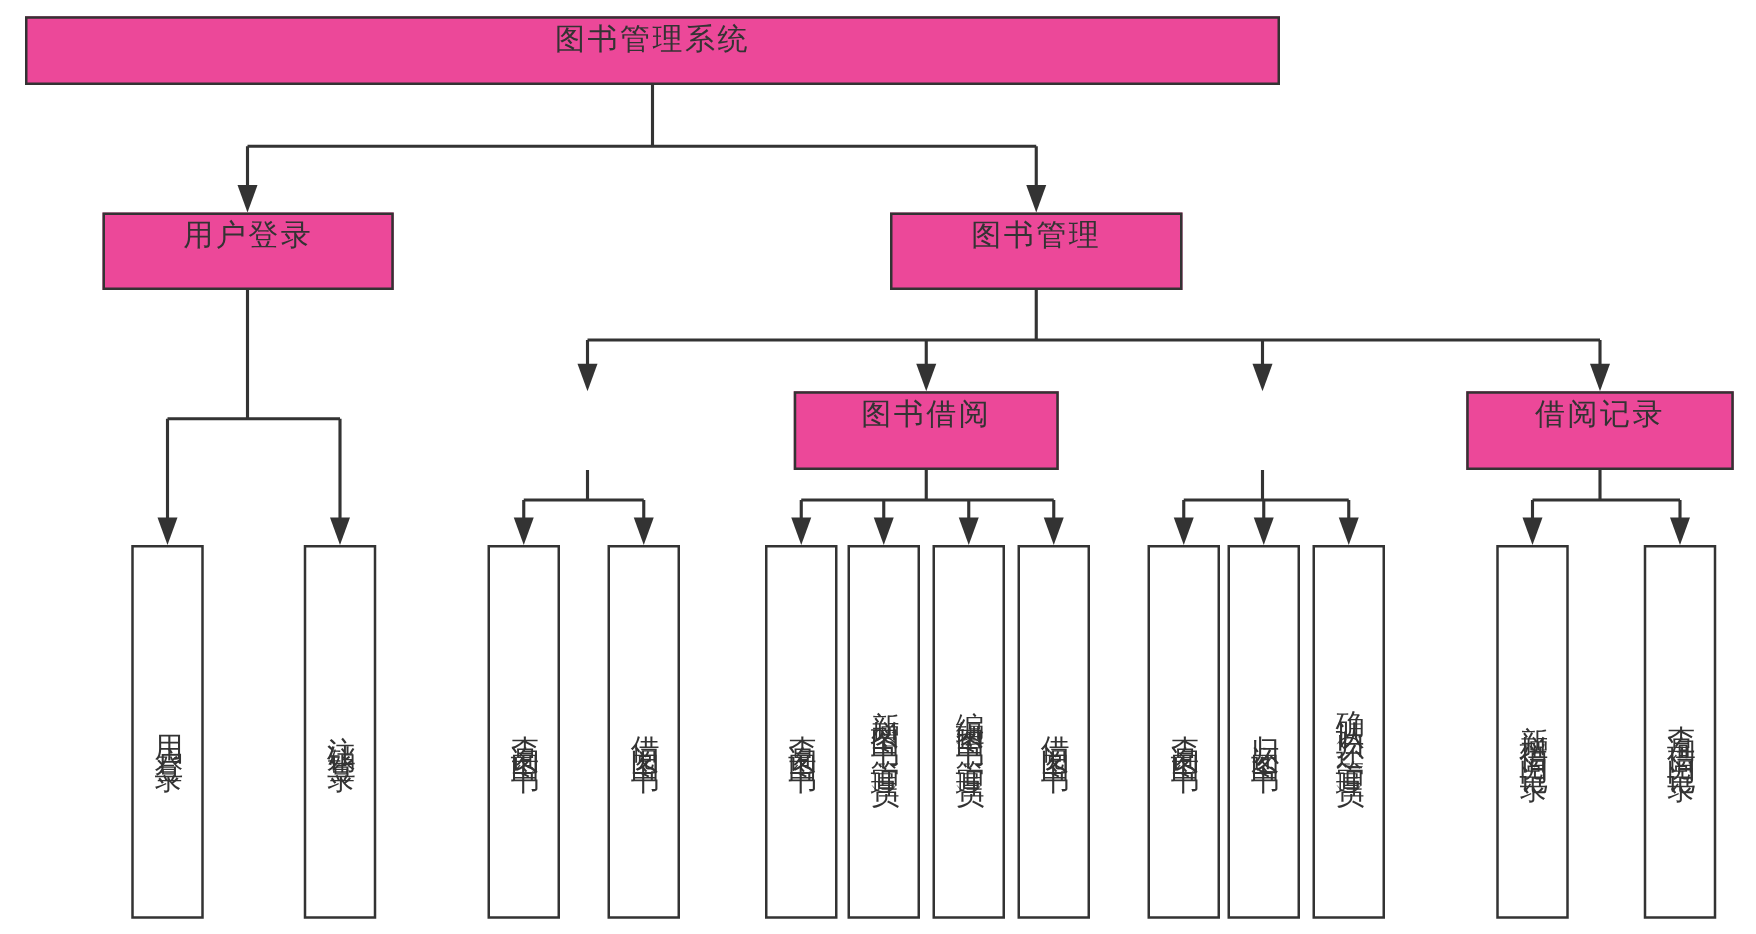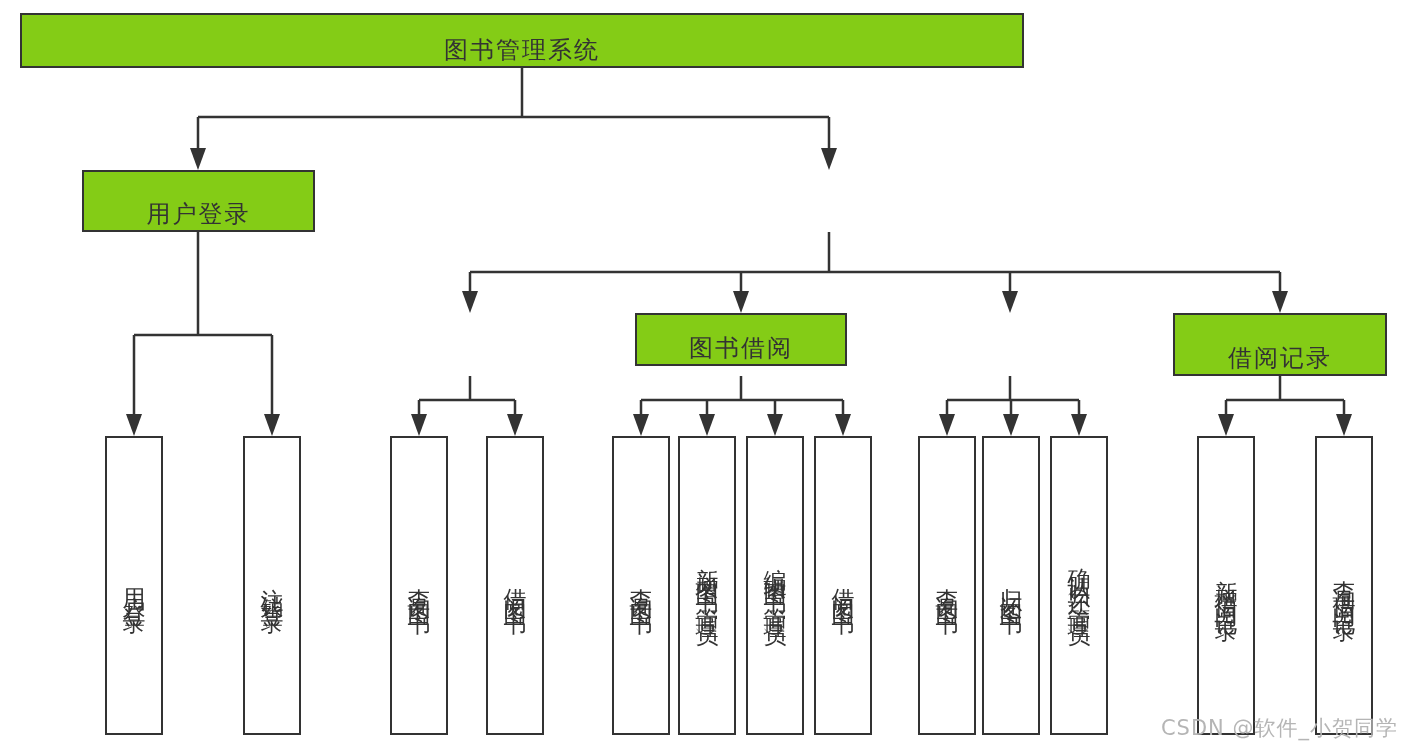--- a/index.html
+++ b/index.html
@@ -13,23 +13,23 @@
   }
   .connectors {
     position: absolute;
     left: 0; top: 0;
     width: 1405px; height: 747px;
   }
   .hnode {
     position: absolute;
     box-sizing: border-box;
     border: 2px solid #333333;
-    background: #84cc16;
+    background: #ec4899;
     display: flex;
-    align-items: flex-end;
+    align-items: flex-start;
     justify-content: center;
   }
   .hlabel {
     font-size: 24px;
     letter-spacing: 2px;
     color: #333333;
     white-space: nowrap;
   }
   .vnode {
     position: absolute;
@@ -107,22 +107,25 @@
     </g>
   </svg>
 
   <div class="hnode" style="left:20px;top:13px;width:1004px;height:55px">
     <span class="hlabel">图书管理系统</span>
   </div>
 
   <div class="hnode" style="left:82px;top:170px;width:233px;height:62px">
     <span class="hlabel">用户登录</span>
   </div>
+  <div class="hnode" style="left:712px;top:170px;width:234px;height:62px">
+    <span class="hlabel">图书管理</span>
+  </div>
 
-  <div class="hnode" style="left:635px;top:313px;width:212px;height:53px">
+  <div class="hnode" style="left:635px;top:313px;width:212px;height:63px">
     <span class="hlabel">图书借阅</span>
   </div>
   <div class="hnode" style="left:1173px;top:313px;width:214px;height:63px">
     <span class="hlabel">借阅记录</span>
   </div>
 
   <div class="vnode" style="left:105px">
     <span class="vlabel">用户登录</span>
   </div>
   <div class="vnode" style="left:243px">
@@ -159,15 +162,14 @@
     <span class="vlabel">确认归还（管理员）</span>
   </div>
 
   <div class="vnode" style="left:1197px">
     <span class="vlabel">新增借阅记录</span>
   </div>
   <div class="vnode" style="left:1315px">
     <span class="vlabel">查询借阅记录</span>
   </div>
 
-  <div class="watermark">CSDN @软件_小贺同学</div>
 
 </div>
 
 </body></html>

